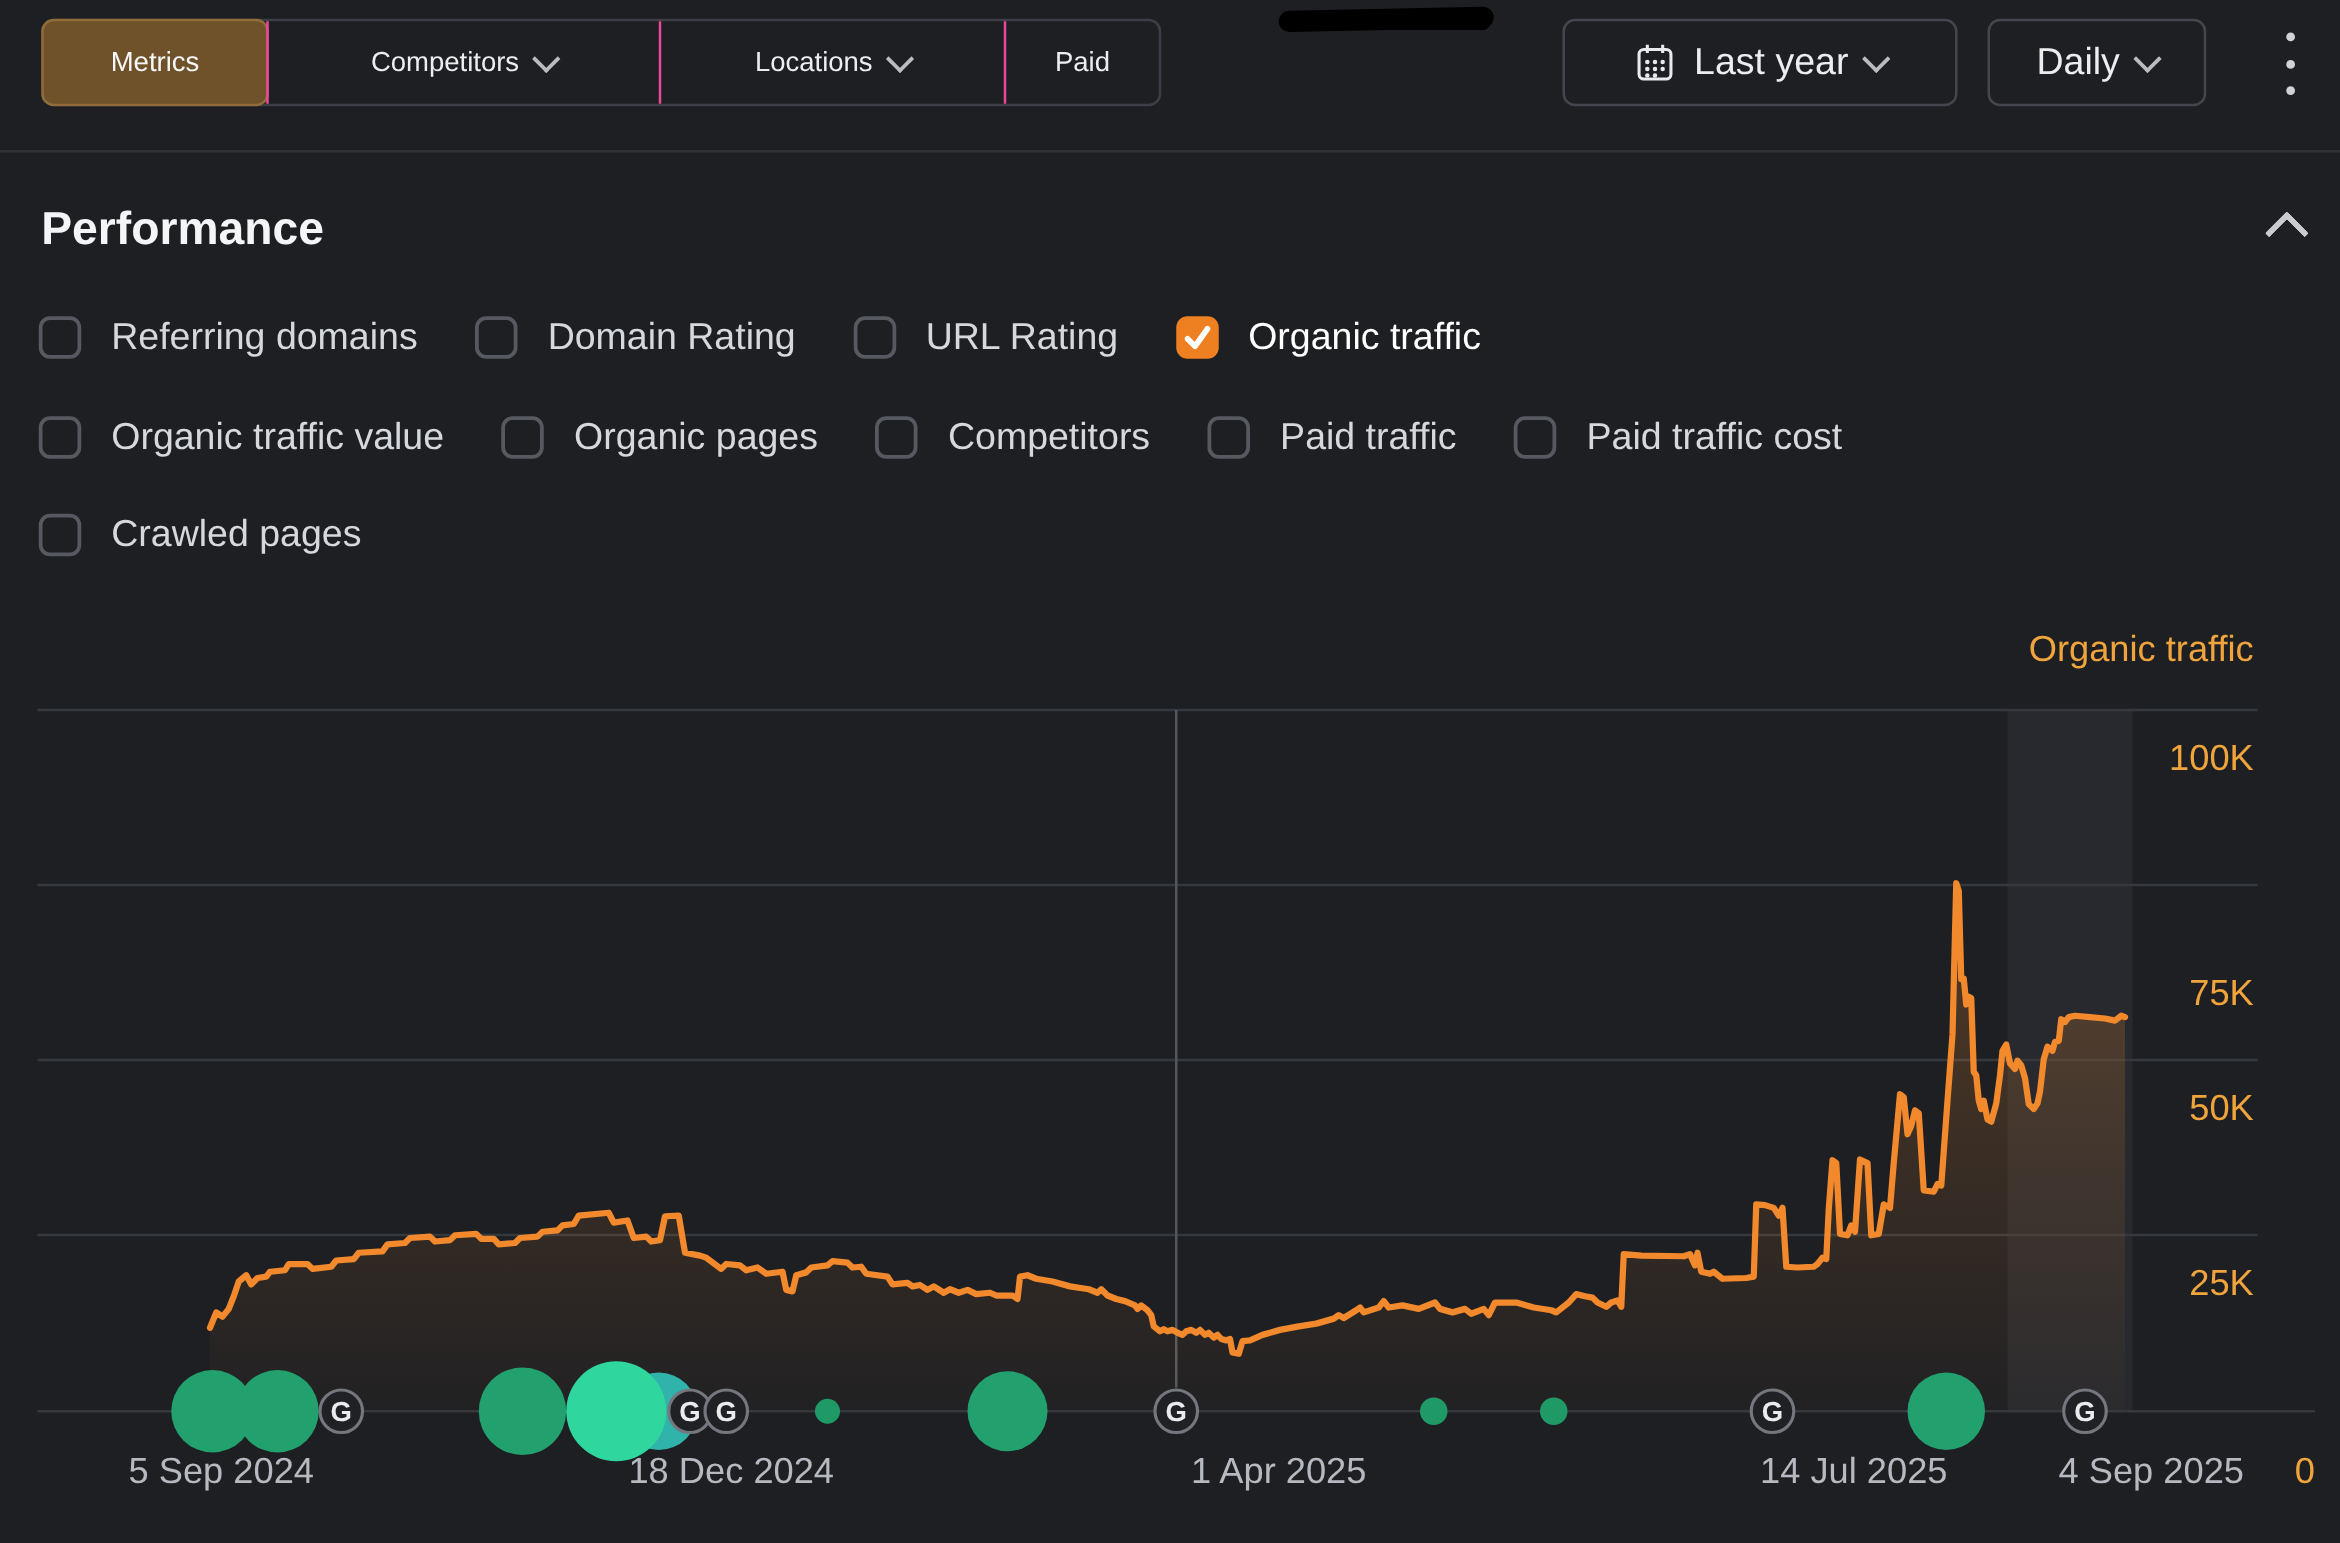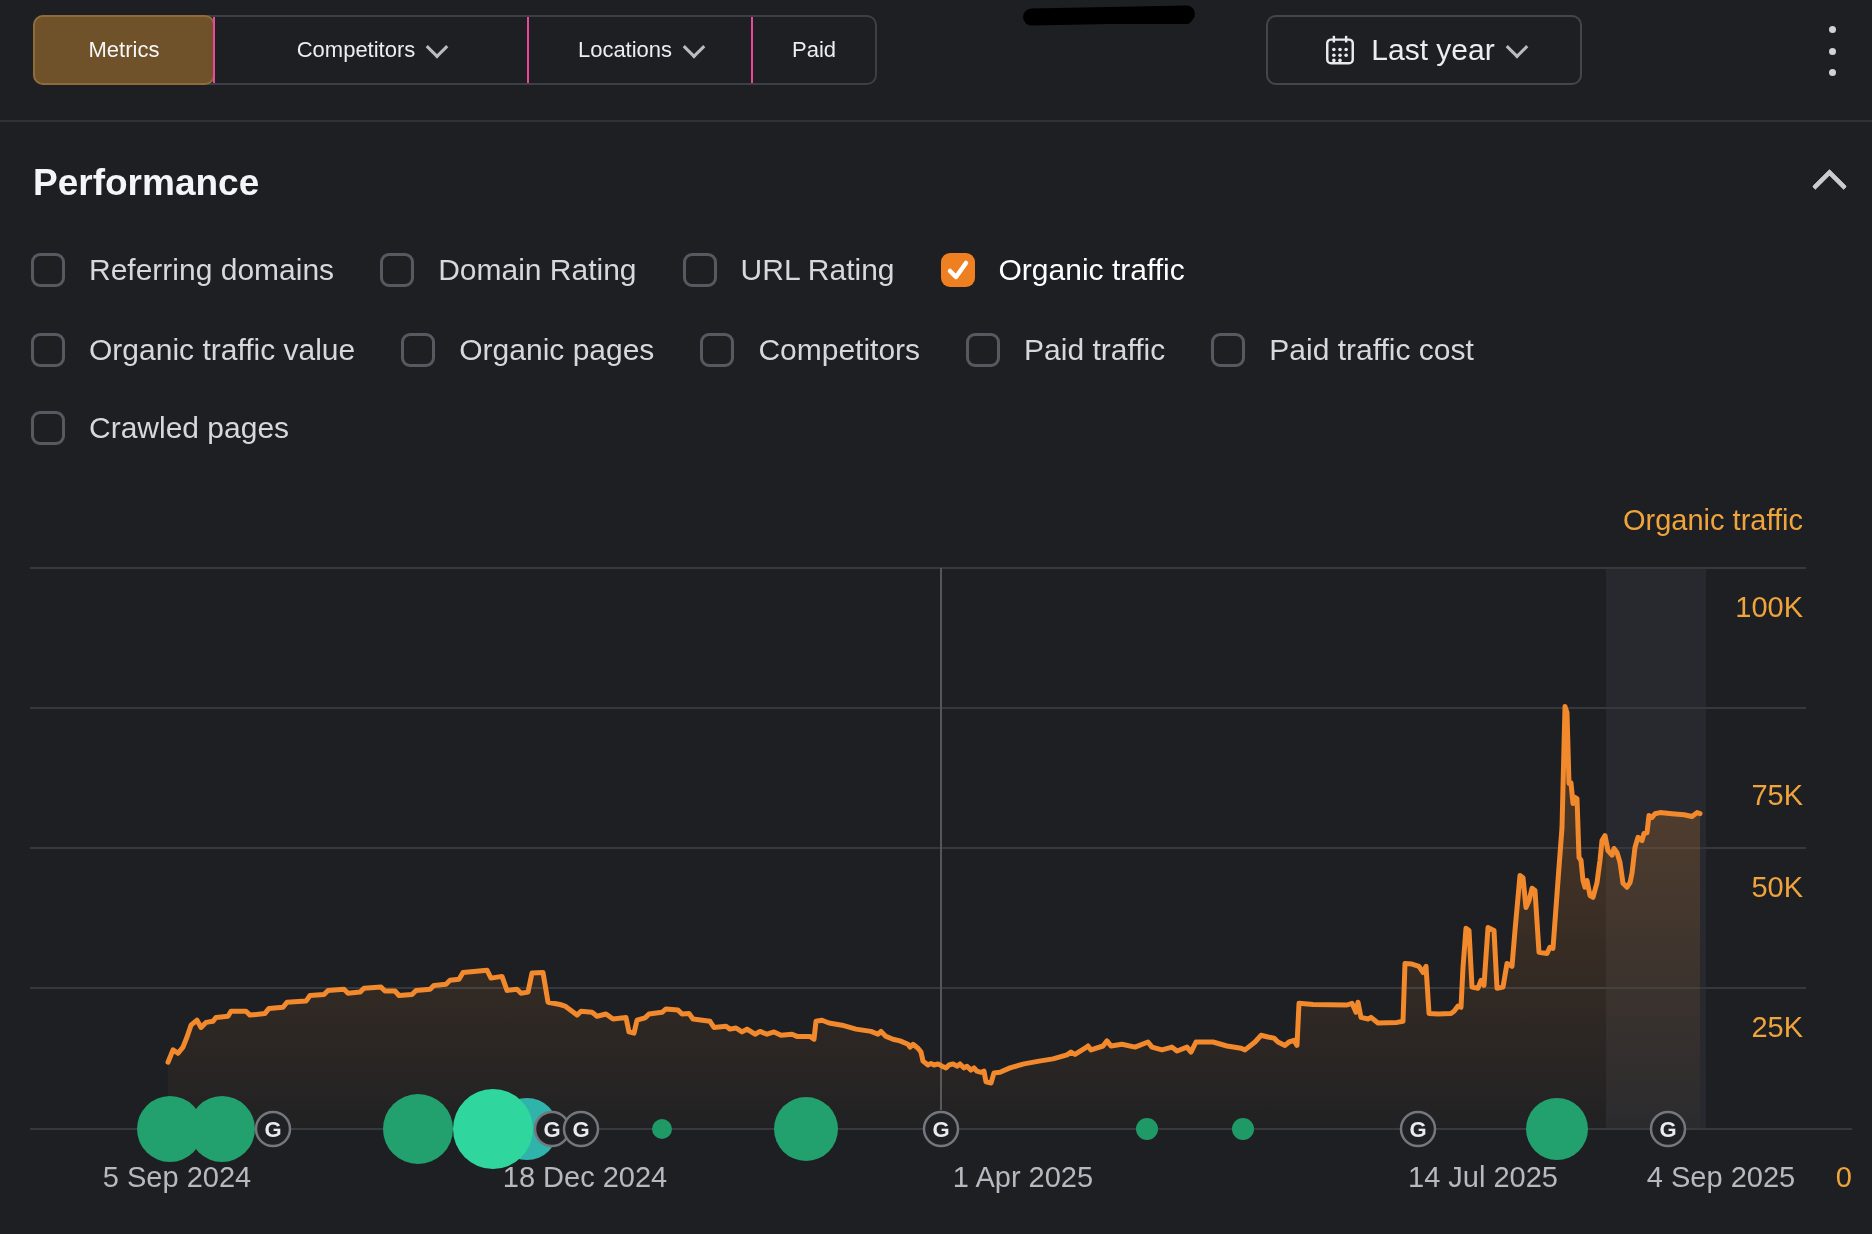--- a/index.html
+++ b/index.html
@@ -11,21 +11,21 @@
              border:2px solid #3c3f45;border-radius:10px;box-sizing:border-box;}
   .seg{display:flex;align-items:center;justify-content:center;gap:14px;
        font-size:22px;color:#ecedef;box-sizing:border-box;cursor:pointer;}
   .seg + .seg{border-left:2px solid #ec4899;}
   .seg.sel{background:#6f5229;border:2px solid #8f6c3a;border-radius:10px;
            margin:-2px;height:70px;color:#f6f7f8;}
   .chev{width:13px;height:13px;border-right:3px solid #b9bcc1;border-bottom:3px solid #b9bcc1;
         transform:rotate(45deg) translate(-2px,-2px);display:inline-block;}
   .tb-btn{position:absolute;top:15px;height:70px;border:2px solid #43464c;border-radius:10px;
           box-sizing:border-box;display:flex;align-items:center;justify-content:center;gap:14px;
-          font-size:30px;color:#ecedef;cursor:pointer;background:transparent;margin-left:16px;}
+          font-size:30px;color:#ecedef;cursor:pointer;background:transparent;}
   #btn-range{left:1250px;width:316px;}
   #btn-gran{left:1590px;width:175px;}
   .kebab{position:absolute;left:1820px;top:26px;width:24px;height:50px;display:flex;
          flex-direction:column;align-items:center;justify-content:space-between;cursor:pointer;}
   .kebab i{width:7px;height:7px;border-radius:50%;background:#cfd2d6;}
   .redact{position:absolute;background:#000;border-radius:9px;}
   .sep{position:absolute;left:0;top:120px;width:1872px;height:2px;background:#2e3136;}
 
   
   .perf-title{position:absolute;left:33px;top:162px;font-size:37px;font-weight:700;color:#f4f5f7;}
@@ -109,21 +109,21 @@
     </div>
 
   <div class="seg-group">
     <div class="seg sel" style="width:182px">
       <span>Metrics</span>
     </div>
     <div class="seg" style="width:314px">
       <span>Competitors</span>
       <i class="chev"></i>
     </div>
-    <div class="seg" style="width:224px">
+    <div class="seg" style="width:276px">
       <span>Locations</span>
       <i class="chev"></i>
     </div>
     <div class="seg" style="width:124px">
       <span>Paid</span>
     </div>
   </div>
 
   <div class="redact" style="left:1023px;top:7px;width:172px;height:17px;transform:rotate(-1.2deg)"></div>
   <div class="redact" style="left:1100px;top:13px;width:92px;height:11px"></div>
@@ -141,20 +141,24 @@
           <circle cx="18" cy="23.5" r="1.9"></circle>
           <circle cx="24.5" cy="23.5" r="1.9"></circle>
         <circle cx="11.5" cy="29" r="1.9"></circle>
           <circle cx="18" cy="29" r="1.9"></circle>
       </g>
     </svg>
     <span>Last year</span>
     <i class="chev"></i>
   </div>
 
+  <div class="tb-btn" id="btn-gran">
+    <span>Daily</span>
+    <i class="chev"></i>
+  </div>
 
   <div class="kebab">
       <i></i>
       <i></i>
       <i></i>
     </div>
 
   <div class="sep"></div>
 
   <div class="perf-title">Performance</div>

